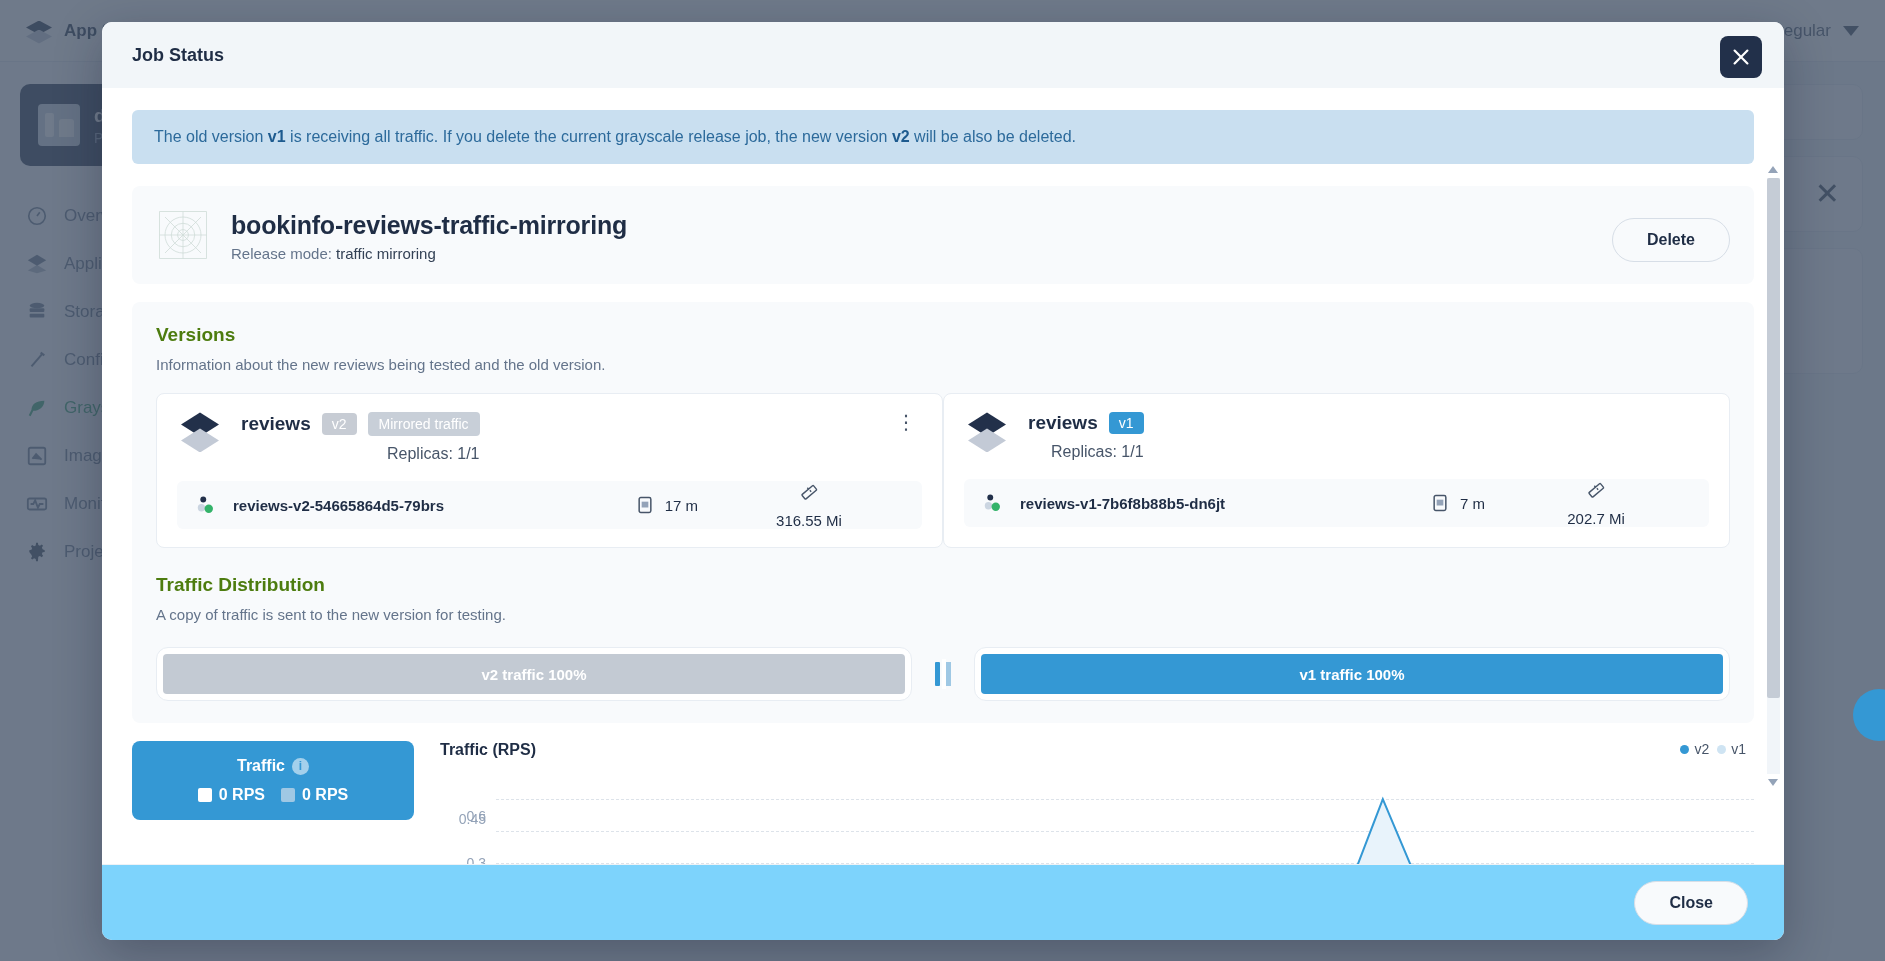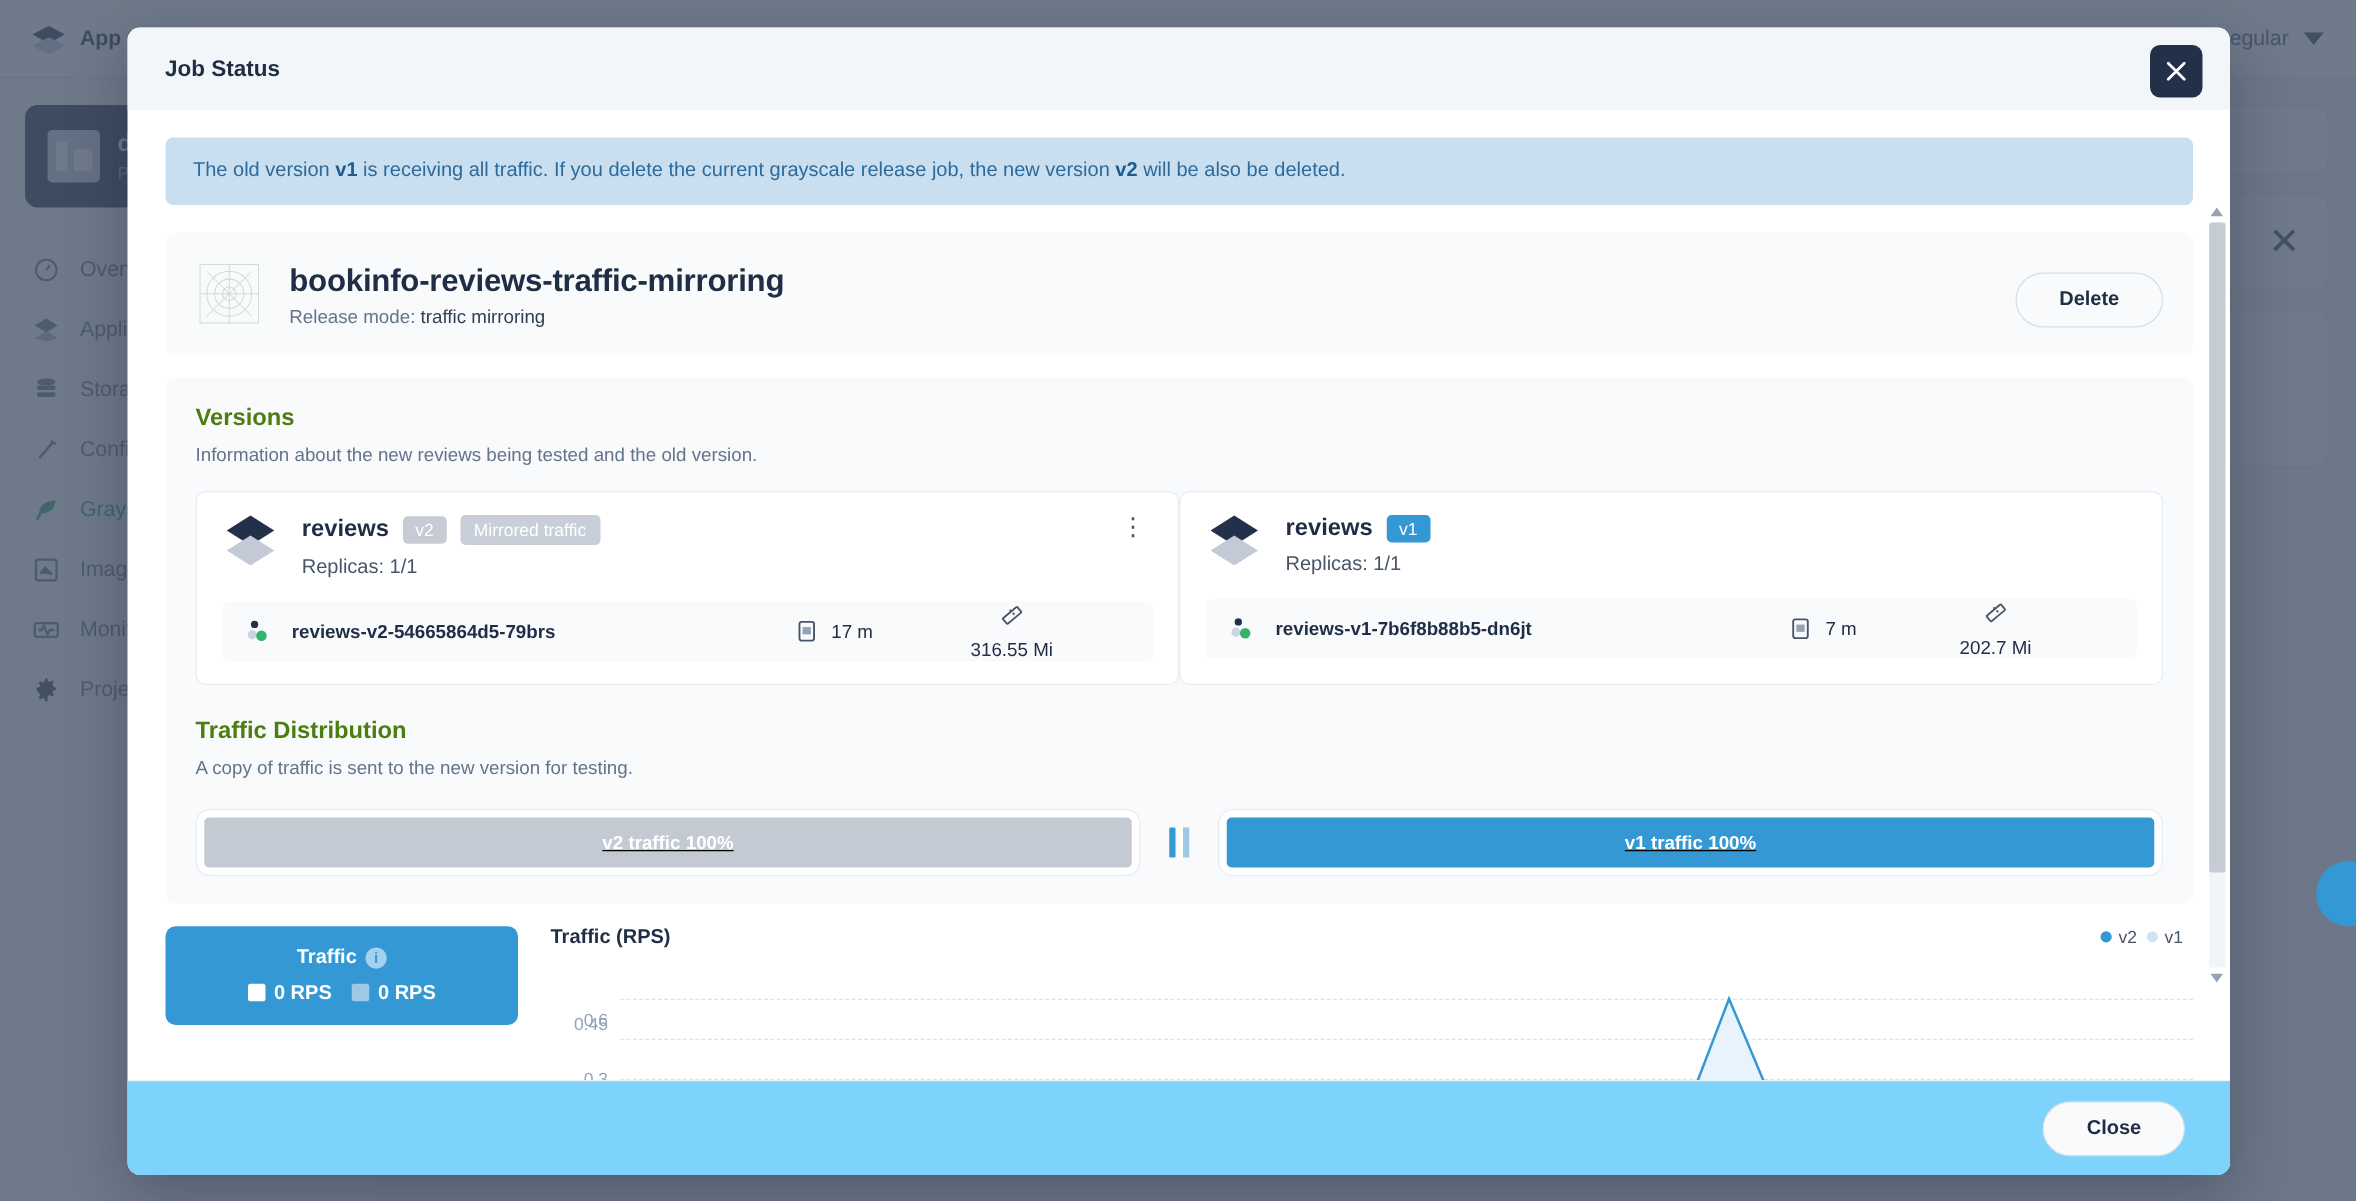--- a/index.html
+++ b/index.html
@@ -103,21 +103,21 @@
   .job-sub b { color: #334155; font-weight: normal; }
   .btn-outline {
     margin-left: auto; background: #f8fafc; border: 1px solid #d7dee7; border-radius: 22px;
     padding: 12px 34px; font-size: 16px; font-weight: bold; color: #1f2d45; cursor: pointer;
     font-family: "Liberation Sans", sans-serif;
   }
 
   .sec-title { font-size: 19px; font-weight: bold; color: #4d7c0f; }
   .sec-desc { font-size: 15px; color: #64748b; margin-top: 10px; }
 
-  .ver-grid { display: grid; grid-template-columns: 1fr 1fr; margin-top: 20px; }
+  .ver-grid { display: grid; grid-template-columns: 1fr 1fr; margin-top: 20px; text-align: right; }
   .ver-card { background: #fff; border: 1px solid #e8edf3; border-radius: 8px; padding: 18px 20px; }
   .ver-top { display: flex; align-items: flex-start; gap: 18px; }
   .layers { width: 46px; height: 46px; flex: 0 0 46px; position: relative; }
   .layers .lay { position: absolute; left: 4px; width: 38px; height: 24px;
                  clip-path: polygon(50% 0,100% 50%,50% 100%,0 50%); }
   .layers .lay1 { top: 0; background: #22304a; }
   .layers .lay2 { top: 16px; background: #c3cad6; }
   .ver-namerow { display: flex; align-items: center; gap: 11px; }
   .ver-name { font-size: 19px; font-weight: bold; color: #1f2d45; }
   .tag { font-size: 14px; padding: 3px 10px; border-radius: 4px; }
@@ -131,21 +131,21 @@
   .pod-row { background: #f8fafc; border-radius: 6px; margin-top: 18px; height: 48px;
              display: flex; align-items: center; padding: 0 18px; gap: 16px; }
   .pod-ico { width: 22px; height: 22px; flex: 0 0 22px; }
   .pod-name { font-size: 15px; font-weight: bold; color: #1f2d45; }
   .pod-metric { display: flex; align-items: center; gap: 10px; font-size: 15px; color: #1f2d45; }
   .pod-metric.m1 { margin-left: auto; }
   .pod-metric.m2 { width: 190px; flex-direction: column; }
   .mini-ico { width: 20px; height: 20px; flex: 0 0 20px; }
 
   .traffic-bars { display: flex; align-items: center; gap: 18px; margin-top: 24px; }
-  .bar-wrap { flex: 1; background: #fff; border: 1px solid #e8edf3; border-radius: 12px; padding: 6px; text-decoration: underline; }
+  .bar-wrap { flex: 1; background: #fff; border: 1px solid #e8edf3; border-radius: 12px; padding: 6px; }
   .bar { height: 40px; border-radius: 4px; display: flex; align-items: center;
          justify-content: center; font-size: 15px; font-weight: bold; color: #fff; }
   .bar-grey { background: #c3cad3; }
   .bar-blue { background: #3498d4; }
   .split-ico { width: 26px; height: 30px; flex: 0 0 26px; }
 
   
   .metrics-row { display: flex; gap: 26px; margin-bottom: 10px; }
   .metrics-col { width: 282px; flex: 0 0 282px; }
   .metric-card { border-radius: 8px; padding: 16px 12px; text-align: center; margin-bottom: 16px; }

